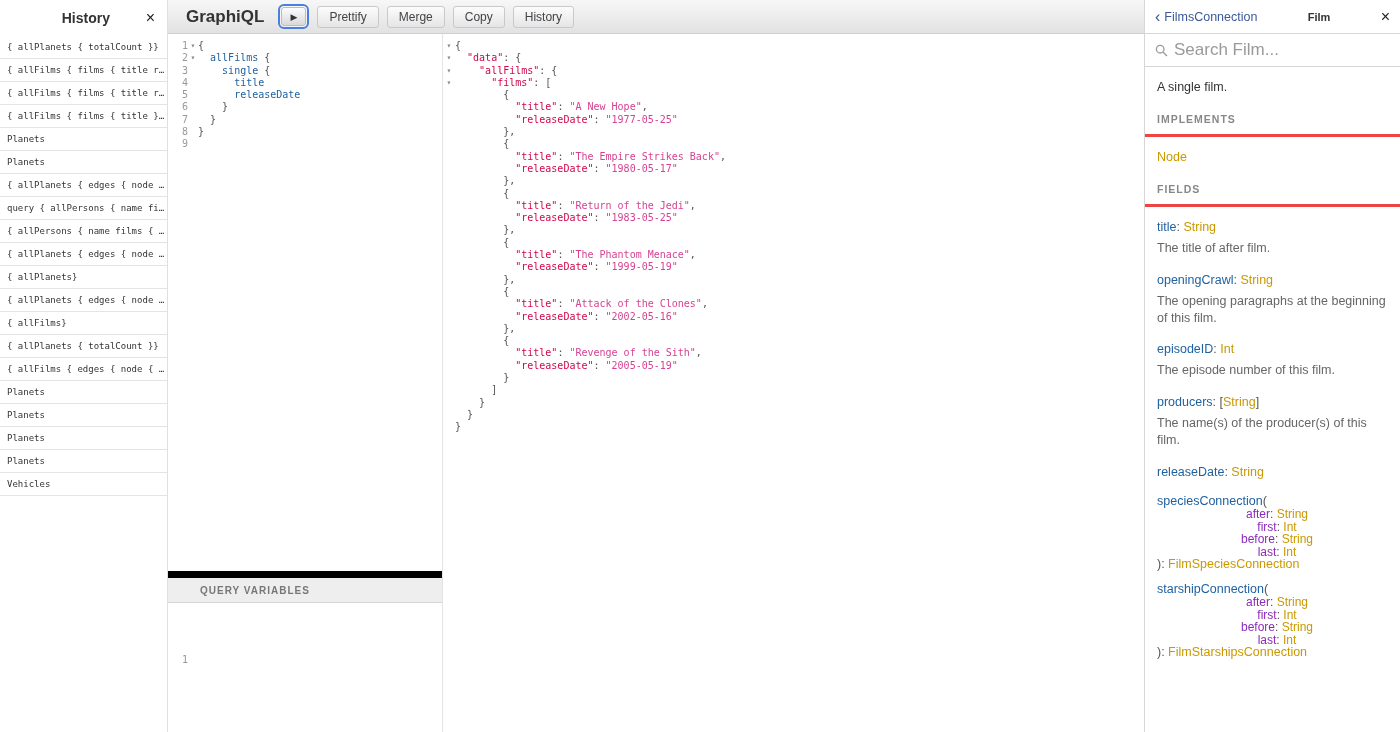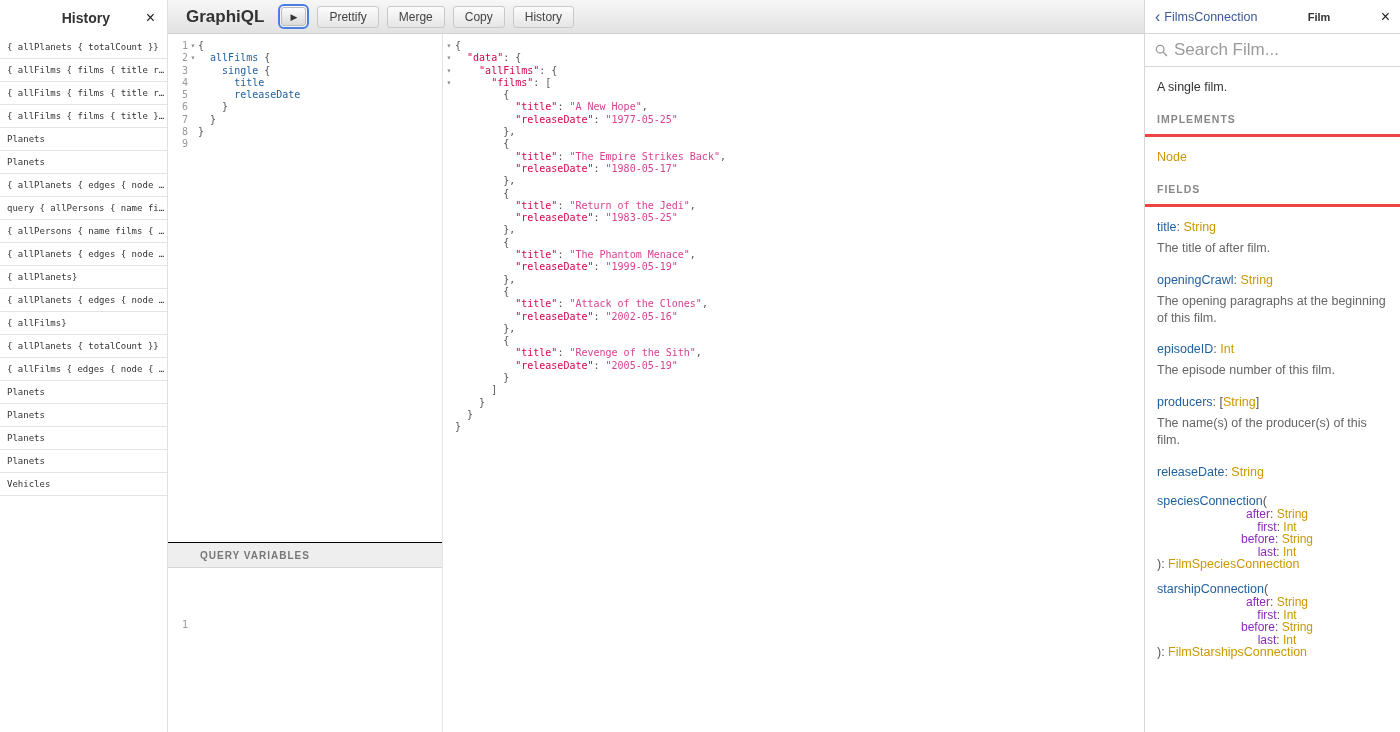--- a/index.html
+++ b/index.html
@@ -34,21 +34,21 @@
   .query-editor { flex:1; padding-top:6px; overflow:hidden; }
   .code-line { display:flex; height:12.3px; }
   .ln { width:20px; flex:none; text-align:right; color:#999; }
   .fold-col { width:10px; flex:none; text-align:center; font-size:8px; color:#888; line-height:12.3px; cursor:pointer; }
   .code { white-space:pre; }
   .tok-p { color:#555; }
   .tok-f { color:var(--blue,#1f61a0); }
   .tok-k { color:var(--key,#d2054e); }
   .tok-s { color:var(--string,#d64292); }
 
-  .variables { height:190px; flex:none; border-top:1px solid #000000; display:flex; flex-direction:column;gap:41px; }
+  .variables { height:161px; flex:none; border-top:7px solid #000000; display:flex; flex-direction:column;gap:41px; }
   .variables-title { flex:none; background:#eee; border-bottom:1px solid #d6d6d6; color:#777; font-size:10px;
                      font-weight:bold; letter-spacing:1px; padding:7px 0 6px 32px; cursor:pointer; }
   .variables-body { flex:1; padding-top:10px; overflow:hidden; }
 
   .results-col { flex:1; min-width:0; padding-top:6px; overflow:hidden; }
   .results-col .fold-col { width:12px; }
 
   
   .doc-panel { width:256px; flex:none; border-left:1px solid #d6d6d6; background:#fff; display:flex; flex-direction:column; font-size:12.5px; }
   .doc-header { height:34px; flex:none; display:flex; align-items:center; padding:0 10px; border-bottom:1px solid #d6d6d6; }

